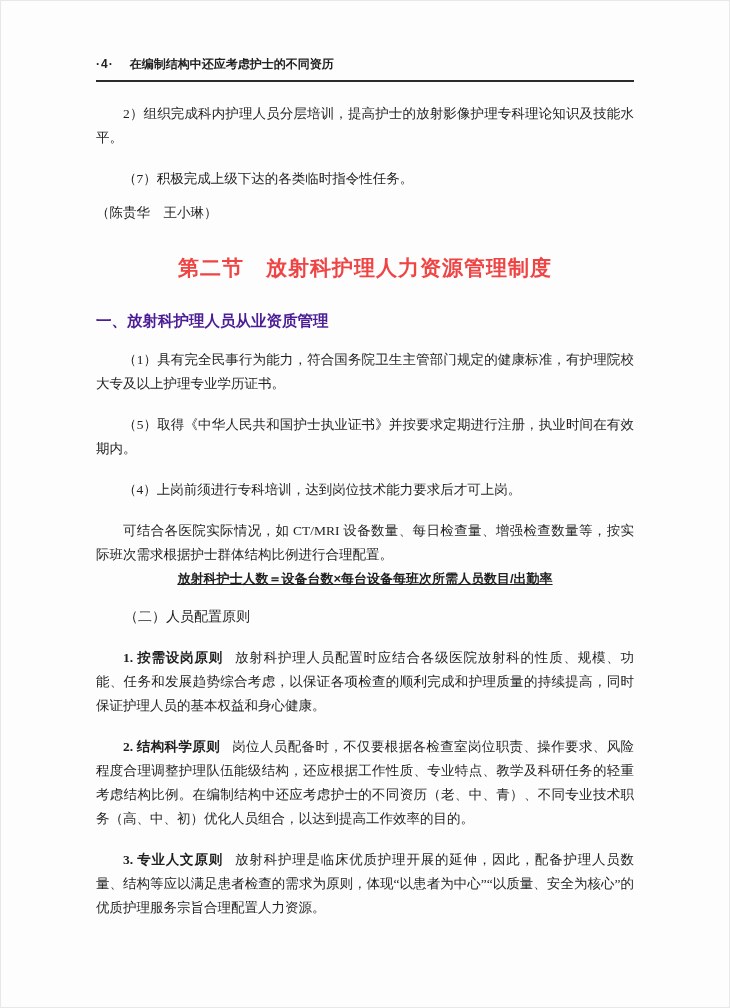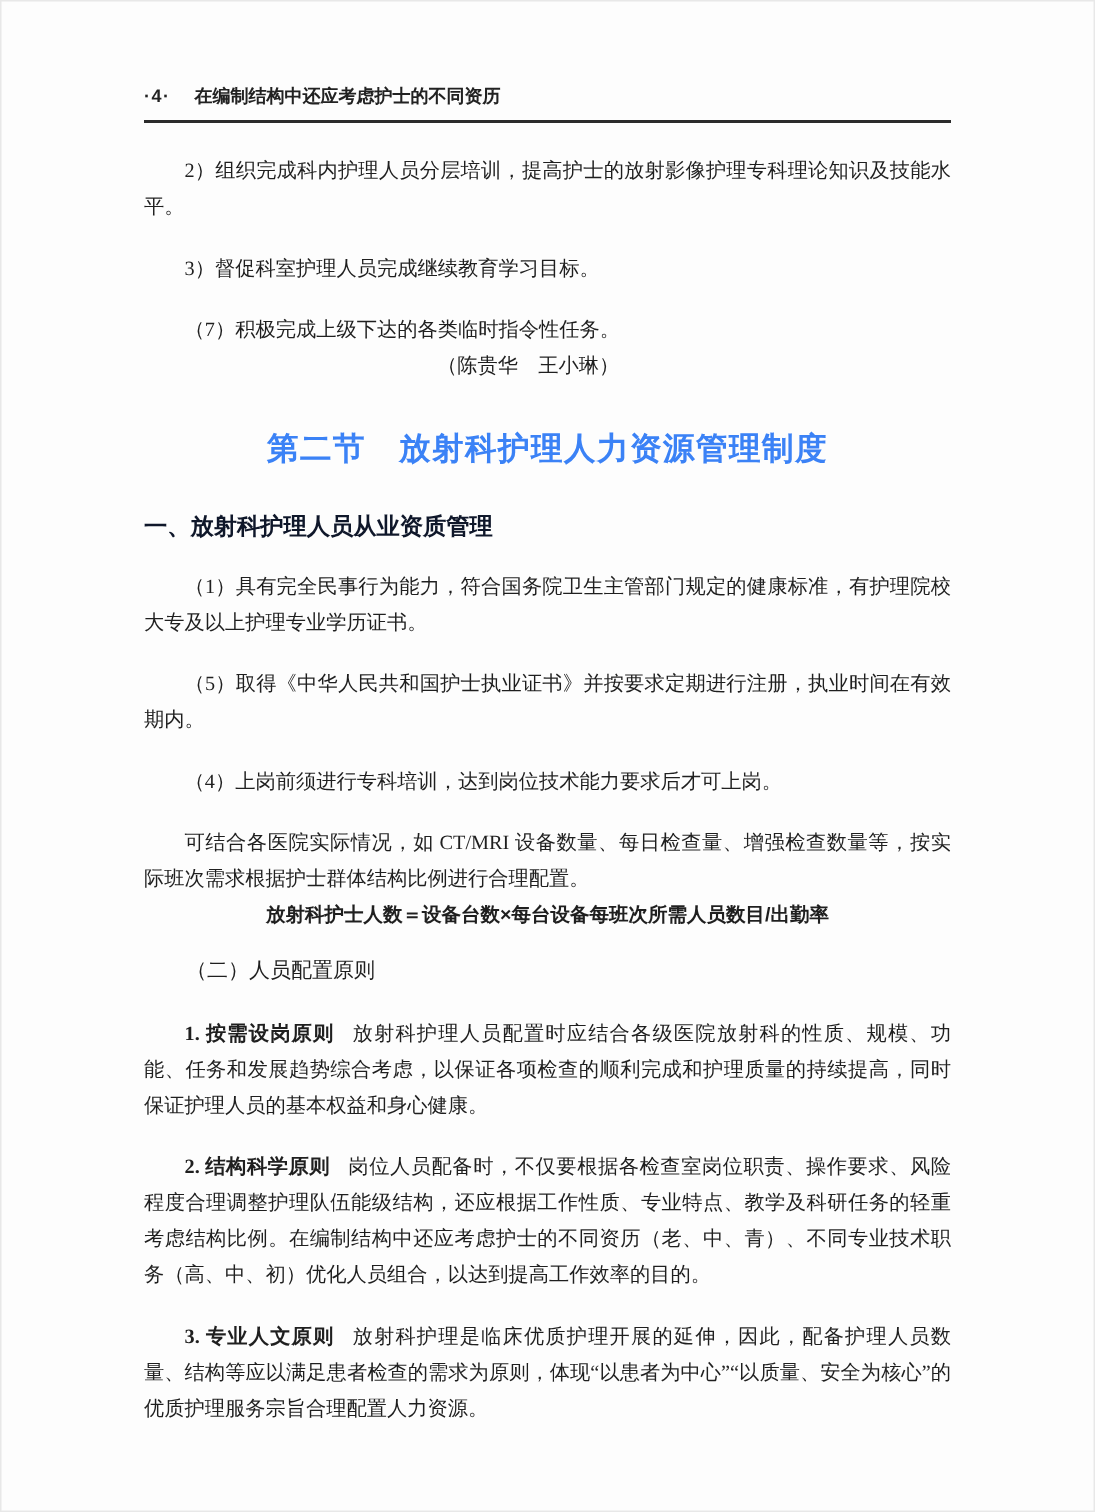--- a/index.html
+++ b/index.html
@@ -23,65 +23,65 @@
     padding-bottom:7px;
     border-bottom:2px solid #2b2b2b;
   }
   .page-num { letter-spacing:1px; }
   .intro { margin-top:20px; }
   .para {
     font-size:13.5px; line-height:24px;
     text-indent:2em; text-align:justify;margin-top:17px;
   }
   .signature {
+    margin-top:10px;
     font-size:13.5px; line-height:24px;
-    text-align:center; padding-right:26px;
+    text-align:left; padding-right:26px;
   }
   .section-title {
     margin-top:28px;
     text-align:center;
     font-size:21px; font-weight:bold;
     letter-spacing:1px; line-height:30px;
-    color:#3b82f6;
+    color:#ef4444;
   }
   .heading1 {
     margin-top:28px; margin-bottom:16px;
     font-family:"Liberation Sans","DejaVu Sans",sans-serif;
     font-size:15.5px; font-weight:bold; line-height:20px;
-    color:#0f172a;
+    color:#4c1d95;
   }
   .subheading {
     margin-top:14px; margin-bottom:10px;
     font-size:14px; font-weight:normal;
     text-indent:2em; line-height:24px;
   }
   .formula {
     font-family:"Liberation Sans","DejaVu Sans",sans-serif;
     font-size:13px; font-weight:bold;
-    text-align:center; line-height:24px;
+    text-align:center; line-height:24px;text-decoration:underline;
   }
   .principle .lead {
     font-family:Liberation Serif, serif;
     font-weight:bold;
     margin-right:0.9em;
   }
 </style>
 </head>
 <body>
 
 <div class="page">
 
   <header class="page-header">
     <span class="page-num">·4·</span>
     <span class="book-title">在编制结构中还应考虑护士的不同资历</span>
   </header>
 
   <section class="intro">
     <p class="para">2）组织完成科内护理人员分层培训，提高护士的放射影像护理专科理论知识及技能水平。</p>
-    <p class="para">3）督促科室护理人员完成继续教育学习目标。</p>
     <p class="para">（7）积极完成上级下达的各类临时指令性任务。</p>
     <p class="signature">（陈贵华　王小琳）</p>
   </section>
 
   <h1 class="section-title">第二节　放射科护理人力资源管理制度</h1>
 
   <section>
     <h2 class="heading1">一、放射科护理人员从业资质管理</h2>
     <p class="para">（1）具有完全民事行为能力，符合国务院卫生主管部门规定的健康标准，有护理院校大专及以上护理专业学历证书。</p>
     <p class="para">（5）取得《中华人民共和国护士执业证书》并按要求定期进行注册，执业时间在有效期内。</p>

